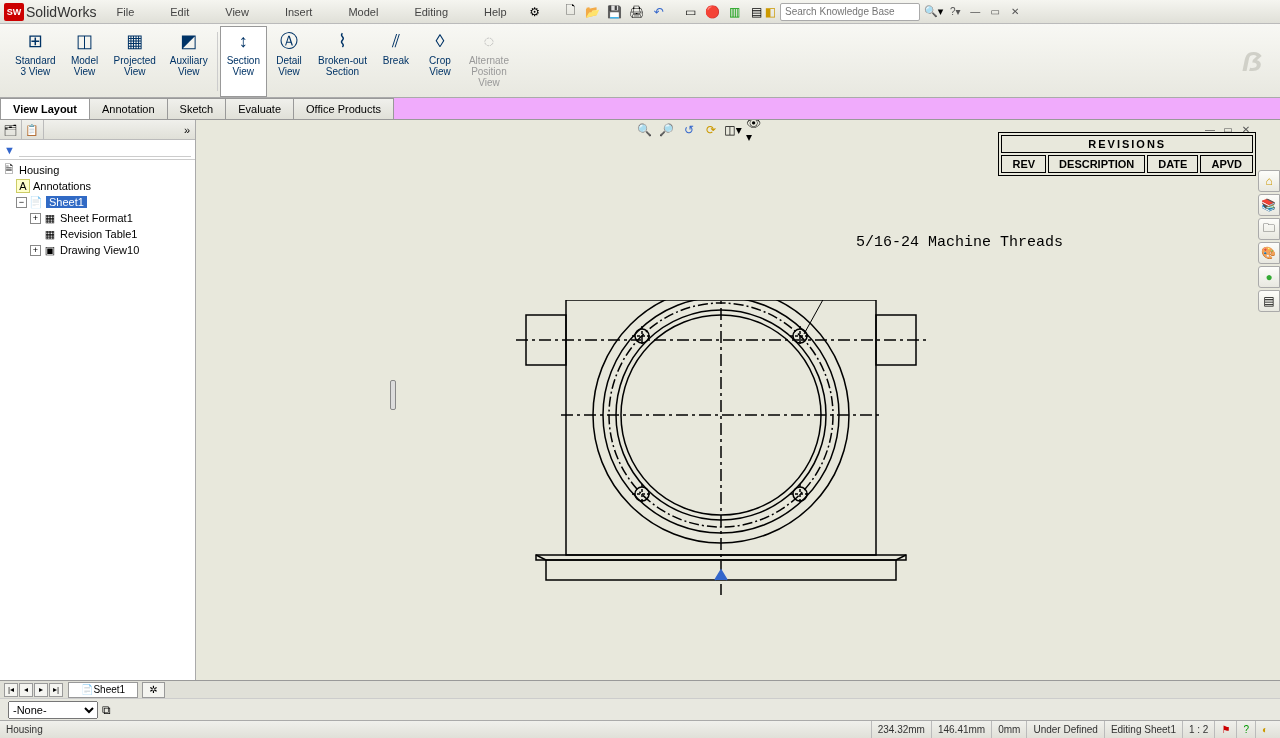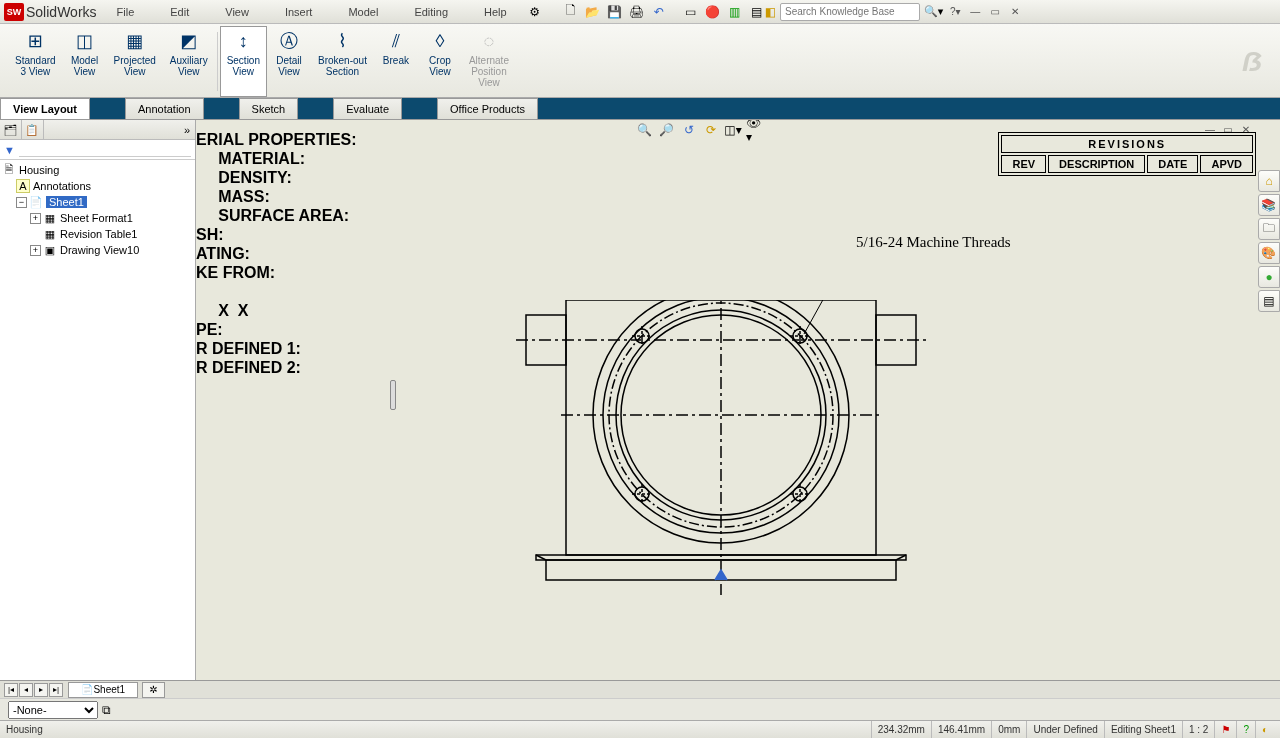--- a/index.html
+++ b/index.html
@@ -20,21 +20,21 @@
 
 
 .ribbon { height: 74px; background: linear-gradient(#f8f8f4,#e8e8e0); border-bottom: 1px solid #aaa; display: flex; padding: 2px 8px 0 8px; }
 .ribbon-btn { display: flex; flex-direction: column; align-items: center; justify-content: flex-start; padding: 2px 6px; font-size: 10px; color: #003366; text-align: center; cursor: pointer; border: 1px solid transparent; min-width: 44px; }
 .ribbon-btn.active { background: #fff; border: 1px solid #999; }
 .ribbon-btn.disabled { color: #999; }
 .ribbon-btn .ricon { width: 24px; height: 24px; margin-bottom: 2px; display:flex; align-items:center; justify-content:center; font-size:18px; }
 .ribbon-sep { width:1px; background:#ccc; margin:6px 2px; }
 
 
-.tabsrow { height: 22px; background: #0c4a6e; display: flex; border-bottom: 1px solid #999; gap: 36px; }
+.tabsrow { height: 22px; background: #f0abfc; display: flex; border-bottom: 1px solid #999; }
 .tab { padding: 2px 12px; font-size: 11px; border: 1px solid #999; border-bottom: none; background: linear-gradient(#f0f0ec,#e0e0d8); margin-right: -1px; cursor:pointer; display:flex; align-items:center; }
 .tab.active { background: #fff; font-weight: bold; }
 
 
 .mainarea { display: flex; height: calc(100% - 24px - 74px - 22px - 22px - 18px - 18px); position: relative; }
 
 
 .sidebar { width: 196px; background: #fff; border-right: 1px solid #aaa; display: flex; flex-direction: column; }
 .sidebar-tabs { height: 20px; background: linear-gradient(#f0f0ec,#e0e0d8); border-bottom:1px solid #bbb; display:flex; }
 .sidebar-tab { width:22px; height:20px; border-right:1px solid #bbb; display:flex; align-items:center; justify-content:center; font-size:11px; cursor:pointer; }
@@ -49,21 +49,21 @@
 
 
 .canvas { flex:1; background: #e8e8dc; position: relative; overflow:hidden; }
 .canvas-toolbar { position:absolute; top:0; left:440px; height:20px; display:flex; gap:4px; align-items:center; }
 .canvas-toolbar .cticon { width:18px; height:18px; font-size:12px; display:flex; align-items:center; justify-content:center; cursor:pointer; }
 .revtable { position:absolute; top:12px; right:0; border:1px solid #000; background:#e8e8dc; font-size:11px; }
 .revtable th, .revtable td { border:1px solid #000; padding:2px 10px; text-align:center; }
 .docwinbtns { position:absolute; top:2px; right:2px; display:flex; gap:2px; }
 
 .drawing-text { position:absolute; left:0; top:10px; font-family: Arial,sans-serif; font-size:16px; font-weight:bold; line-height:19px; color:#000; }
-.annotation-text { position:absolute; font-family: Liberation Serif, serif; font-size:15px; color:#000; }
+.annotation-text { position:absolute; font-family: Liberation Mono, monospace; font-size:15px; color:#000; }
 
 
 .right-toolbar { position:absolute; right:0; top:50px; width:22px; display:flex; flex-direction:column; gap:2px; }
 .right-toolbar .rbtn { width:22px; height:22px; background:linear-gradient(#fdfdfa,#e8e8e0); border:1px solid #aaa; border-radius:3px 0 0 3px; display:flex; align-items:center; justify-content:center; font-size:12px; cursor:pointer; }
 
 
 .sheettabs { height:18px; background:#e0e0d8; border-top:1px solid #999; display:flex; align-items:center; padding-left:4px; }
 .navbtn { width:14px; height:14px; border:1px solid #999; font-size:8px; display:flex; align-items:center; justify-content:center; margin-right:1px; cursor:pointer; background:#f4f4f0; }
 .sheettab { height:16px; padding:0 12px; font-size:10px; border:1px solid #999; background:#fff; display:flex; align-items:center; margin-left:4px; cursor:pointer; }
 .sheettab.add { background:#f4f4f0; padding:0 6px; }
@@ -260,33 +260,20 @@
 
     <div class="right-toolbar">
       <div class="rbtn" style="color:#c90">⌂</div>
       <div class="rbtn" style="color:#c33">📚</div>
       <div class="rbtn">🗀</div>
       <div class="rbtn">🎨</div>
       <div class="rbtn" style="color:#3a3">●</div>
       <div class="rbtn">▤</div>
     </div>
 
-    <pre class="drawing-text" id="dtxt">ERIAL PROPERTIES:
-     MATERIAL:
-     DENSITY:
-     MASS:
-     SURFACE AREA:
-SH:
-ATING:
-KE FROM:
-
-     X  X
-PE:
-R DEFINED 1:
-R DEFINED 2:</pre>
 
     <div class="annotation-text" style="left:660px;top:114px">5/16-24 Machine Threads</div>
 
     <svg width="520" height="400" style="position:absolute;left:310px;top:180px">
       <g stroke="#000" stroke-width="1.5" fill="none">
 
         <rect x="40" y="260" width="350" height="20"></rect>
         <rect x="30" y="255" width="370" height="5"></rect>
         <line x1="30" y1="255" x2="40" y2="260"></line>
         <line x1="400" y1="255" x2="390" y2="260"></line>

